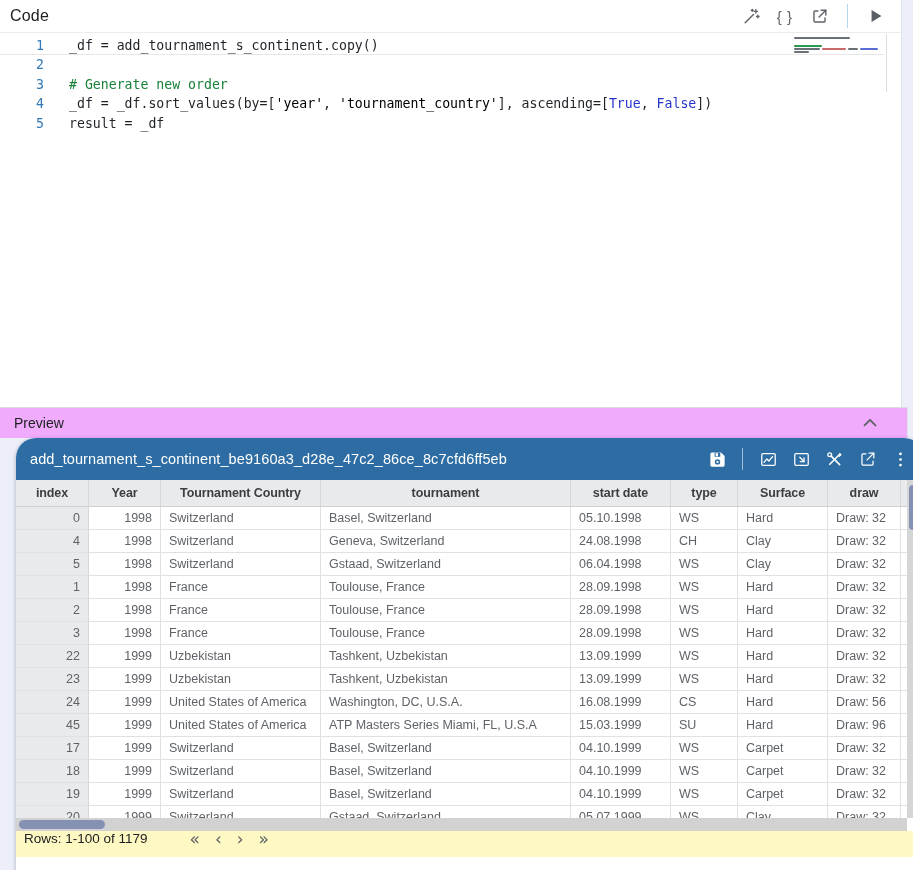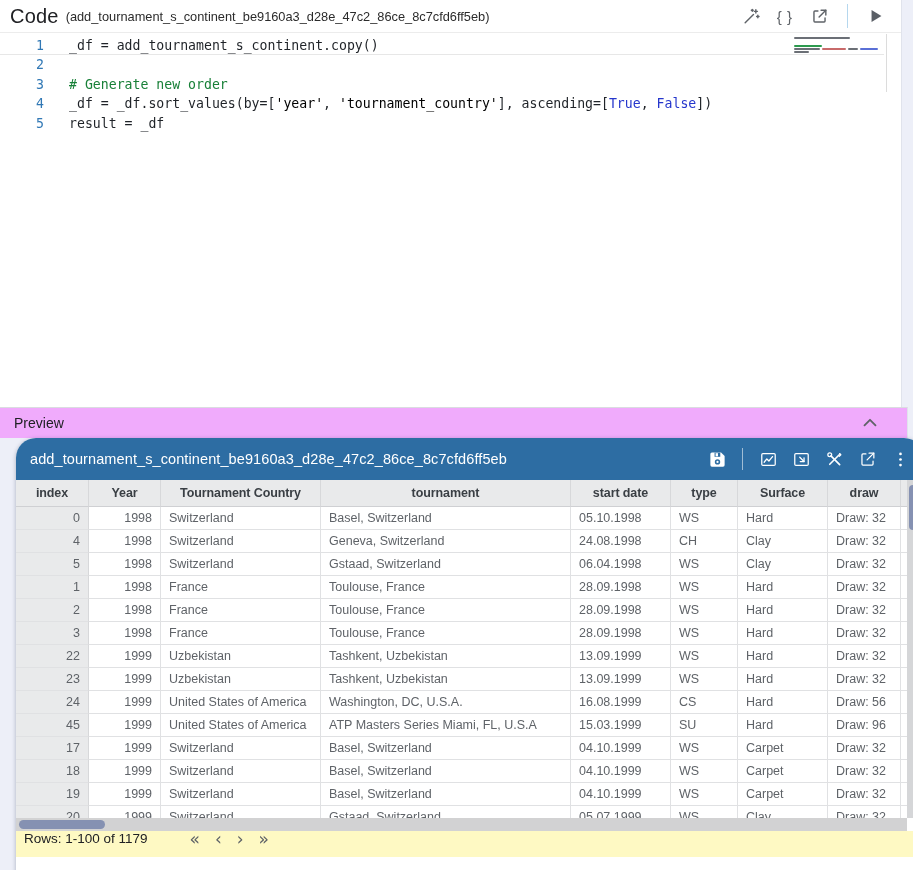--- a/index.html
+++ b/index.html
@@ -14,21 +14,21 @@
 
   
   .code-card {
     position:absolute; left:0; top:0; width:902px; height:407px;
     background:#fff; border-right:1px solid #e0e3ec;
   }
   .code-header {
     height:33px; display:flex; align-items:center;
     padding:0 16px 0 10px; border-bottom:1px solid #ececec;
   }
-  .code-label { font-size:20px; font-weight:500; color:#202124; letter-spacing:.2px; }
+  .code-label { font-size:16px; font-weight:500; color:#202124; letter-spacing:.2px; }
   .block-name { font-size:12.8px; color:#2b2b2b; margin-left:7px; margin-top:1px; }
   .code-toolbar { margin-left:auto; display:flex; align-items:center; gap:15px; }
   .tool-icon { width:19px; height:19px; display:flex; align-items:center; justify-content:center; cursor:pointer; }
   .tool-icon svg { width:19px; height:19px; stroke:#5f6368; fill:none; stroke-width:1.8; stroke-linecap:round; stroke-linejoin:round; }
   .braces-glyph { font-size:15px; color:#5f6368; font-weight:500; letter-spacing:2px; }
   .v-divider-light { width:1px; height:24px; background:#b5d7ee; margin:0 3px; }
   .play-icon svg { fill:#5a5f66; stroke:none; width:20px; height:20px; }
 
   .code-body { position:relative; height:373px; padding-top:3px; }
   .code-line {
@@ -123,21 +123,20 @@
     font-size:17px; color:#5f6368; cursor:pointer; line-height:1;
     font-family:"DejaVu Sans", sans-serif;
   }
 </style>
 </head>
 <body>
 
 <div class="code-card">
   <div class="code-header">
     <span class="code-label">Code</span>
-    <span class="block-name">(add_tournament_s_continent_be9160a3_d28e_47c2_86ce_8c7cfd6ff5eb)</span>
     <div class="code-toolbar">
       <span class="tool-icon">
         <svg viewBox="0 0 24 24">
             <path d="M4 20 L14.5 9.5"></path>
             <path d="M17.5 3.5 v4 M15.5 5.5 h4"></path>
             <path d="M20 10.5 v3 M18.5 12 h3"></path>
             <path d="M13 3 v2.4 M11.8 4.2 h2.4"></path>
           </svg>
       </span>
       <span class="tool-icon">

